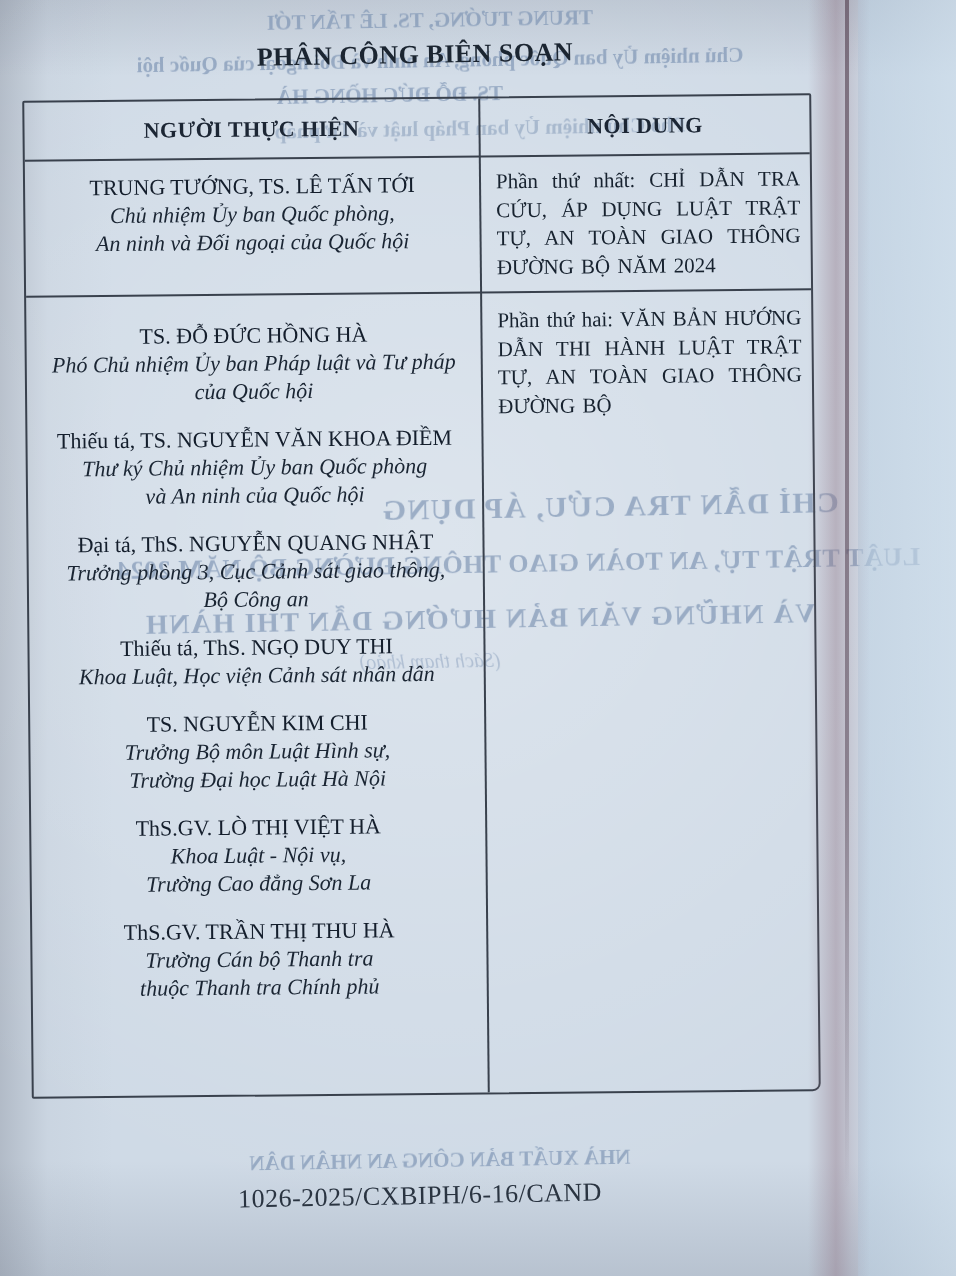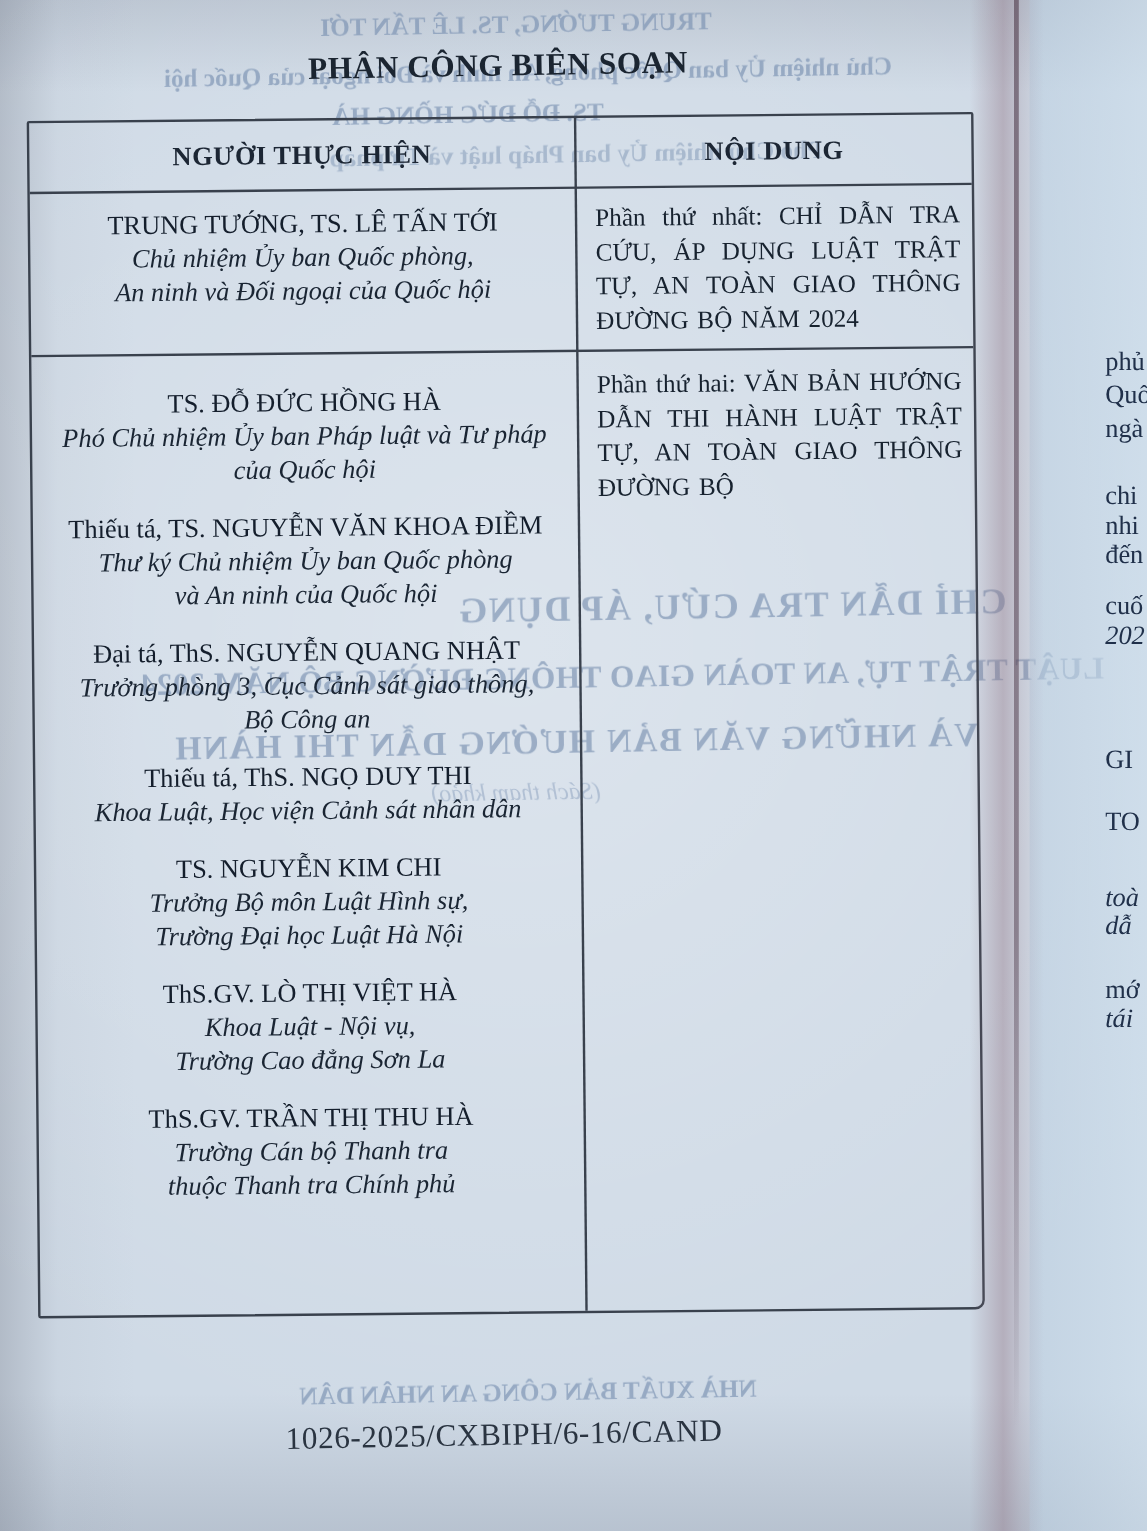--- a/index.html
+++ b/index.html
@@ -162,30 +162,14 @@
       <div class="content-para">Phần thứ hai: VĂN BẢN HƯỚNG DẪN THI HÀNH LUẬT TRẬT TỰ, AN TOÀN GIAO THÔNG ĐƯỜNG BỘ</div>
     </div>
   </div>
 
   <div class="print-code">1026-2025/CXBIPH/6-16/CAND</div>
 
   <div class="next-page"></div>
   <div class="spine-band"></div>
   <div class="spine-crease"></div>
 
-  <div class="fragments">
-      <div class="frag" style="top: 288px;">phủ</div>
-      <div class="frag" style="top: 316px;">Quố</div>
-      <div class="frag" style="top: 344px;">ngà</div>
-      <div class="frag" style="top: 400px;">chi</div>
-      <div class="frag" style="top: 425px;">nhi</div>
-      <div class="frag" style="top: 449px;">đến</div>
-      <div class="frag" style="top: 492px;">cuố</div>
-      <div class="frag italic" style="top: 517px;">202</div>
-      <div class="frag" style="top: 620px;">GI</div>
-      <div class="frag" style="top: 672px;">TO</div>
-      <div class="frag italic" style="top: 735px;">toà</div>
-      <div class="frag italic" style="top: 758px;">dẫ</div>
-      <div class="frag" style="top: 812px;">mớ</div>
-      <div class="frag italic" style="top: 836px;">tái</div>
-    </div>
 
 </div>
 
 </body></html>

